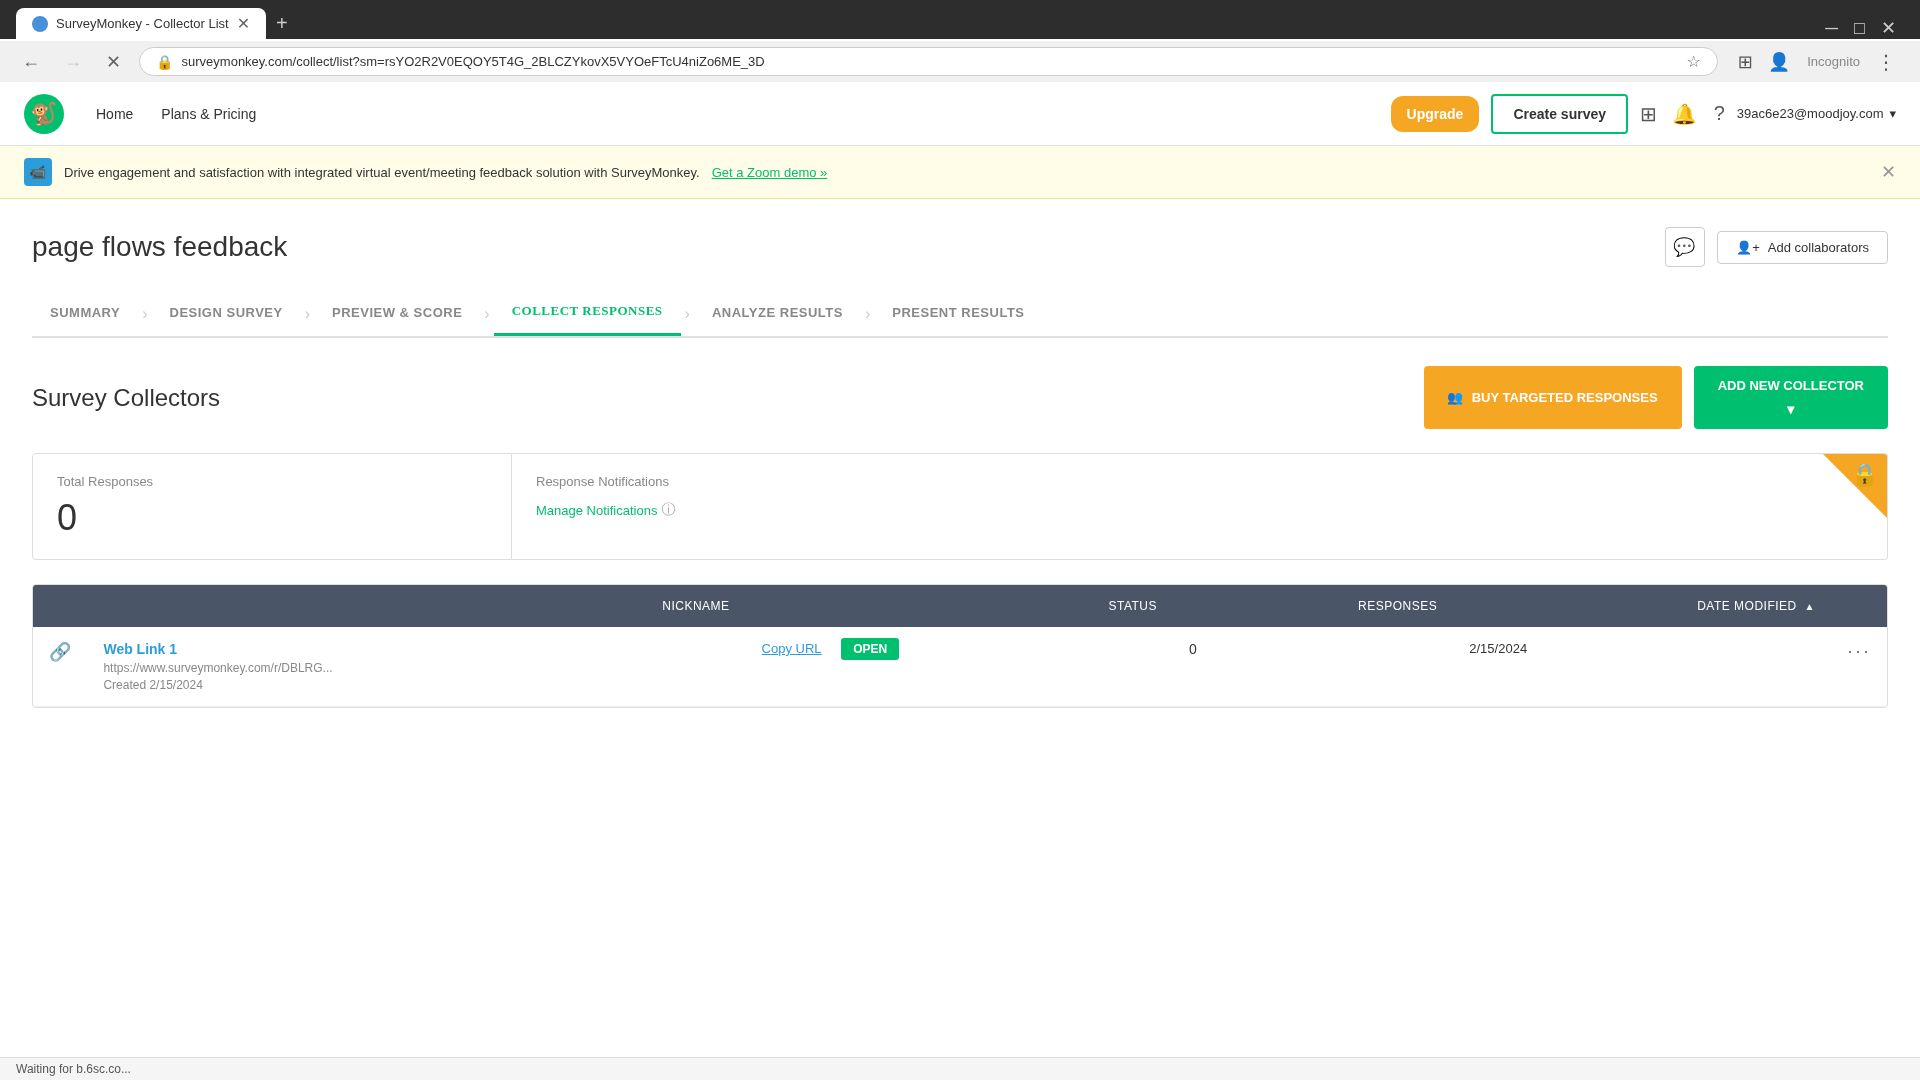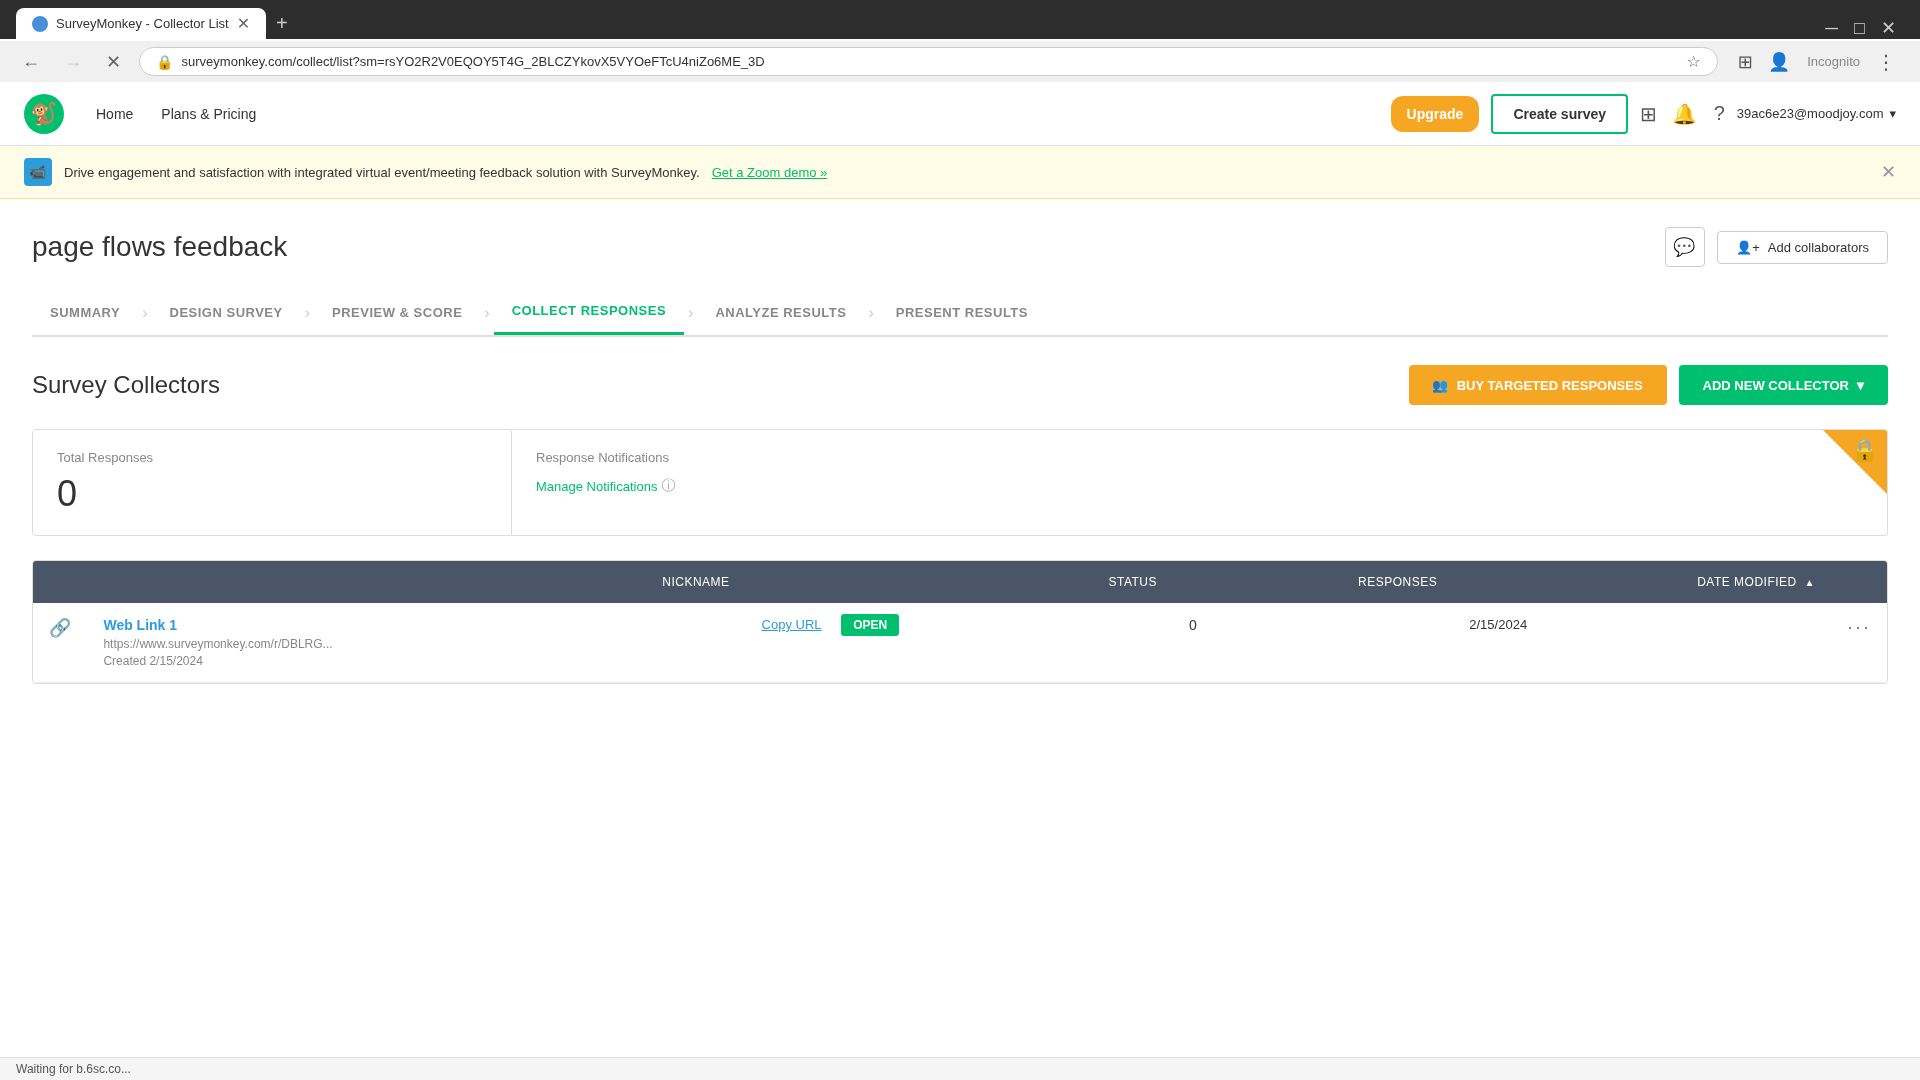--- a/index.html
+++ b/index.html
@@ -47,30 +47,30 @@
     .page-content { padding: 28px 32px 16px 32px; }
     .page-header { display: flex; align-items: center; justify-content: space-between; margin-bottom: 24px; }
     .page-title { font-size: 28px; font-weight: 300; color: #333; }
     .page-header-actions { display: flex; align-items: center; gap: 12px; }
     .btn-comment { background: #fff; border: 1px solid #ccc; width: 40px; height: 40px; border-radius: 4px; display: flex; align-items: center; justify-content: center; cursor: pointer; color: #555; font-size: 18px; }
     .btn-add-collaborators { background: #fff; border: 1px solid #ccc; padding: 8px 18px; border-radius: 4px; font-size: 13px; color: #333; cursor: pointer; display: flex; align-items: center; gap: 8px; }
 
     
     .workflow { display: flex; align-items: center; gap: 0; margin-bottom: 28px; border-bottom: 2px solid #e0e0e0; padding-bottom: 0; }
     .workflow-step { display: flex; align-items: center; gap: 6px; padding: 12px 18px 14px 18px; font-size: 13px; font-weight: 600; color: #888; cursor: pointer; position: relative; text-transform: uppercase; letter-spacing: 0.5px; }
-    .workflow-step.active { color: #00bf6f; border-bottom: 3px solid #00bf6f; }
+    .workflow-step.active { color: #00bf6f; border-bottom: 3px solid #00bf6f; font-family: Liberation Serif, serif; }
     .workflow-step-arrow { color: #ccc; font-size: 16px; padding: 12px 4px; }
 
     
     .collectors-section { }
     .collectors-header { display: flex; align-items: center; justify-content: space-between; margin-bottom: 24px; }
     .collectors-title { font-size: 24px; font-weight: 300; color: #333; }
     .collectors-actions { display: flex; gap: 12px; }
     .btn-buy-responses { background: #f5a623; color: white; border: none; padding: 12px 24px; border-radius: 4px; font-size: 13px; font-weight: bold; cursor: pointer; display: flex; align-items: center; gap: 8px; }
-    .btn-add-collector { background: #00bf6f; color: white; border: none; padding: 12px 24px; border-radius: 4px; font-size: 13px; font-weight: bold; cursor: pointer; display: flex; align-items: center; gap: 8px; }
+    .btn-add-collector { background: #00bf6f; color: white; border: none; padding: 12px 24px; border-radius: 4px; font-size: 13px; font-weight: bold; cursor: pointer; display: flex; align-items: center; gap: 8px; flex-direction: column; }
     .btn-add-collector .dropdown-arrow { font-size: 14px; }
 
     
     .stats-row { display: flex; gap: 0; margin-bottom: 24px; }
     .stat-card { border: 1px solid #ddd; padding: 20px 24px; flex: 1; }
     .stat-card:first-child { border-radius: 4px 0 0 4px; max-width: 480px; }
     .stat-card.notifications { flex: 2; border-left: none; border-radius: 0 4px 4px 0; position: relative; overflow: hidden; }
     .stat-label { font-size: 13px; color: #888; margin-bottom: 8px; }
     .stat-value { font-size: 36px; font-weight: 300; color: #333; }
     .notification-label { font-size: 13px; color: #888; margin-bottom: 12px; }

